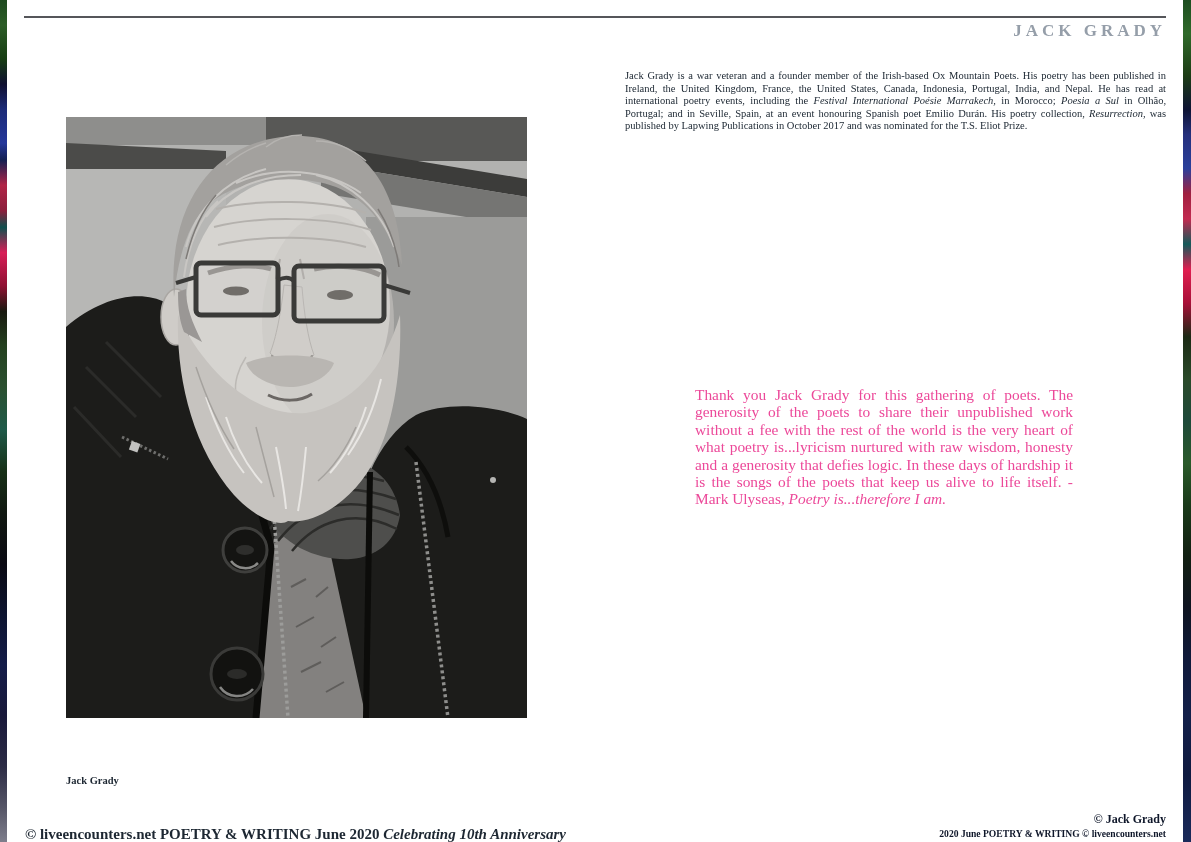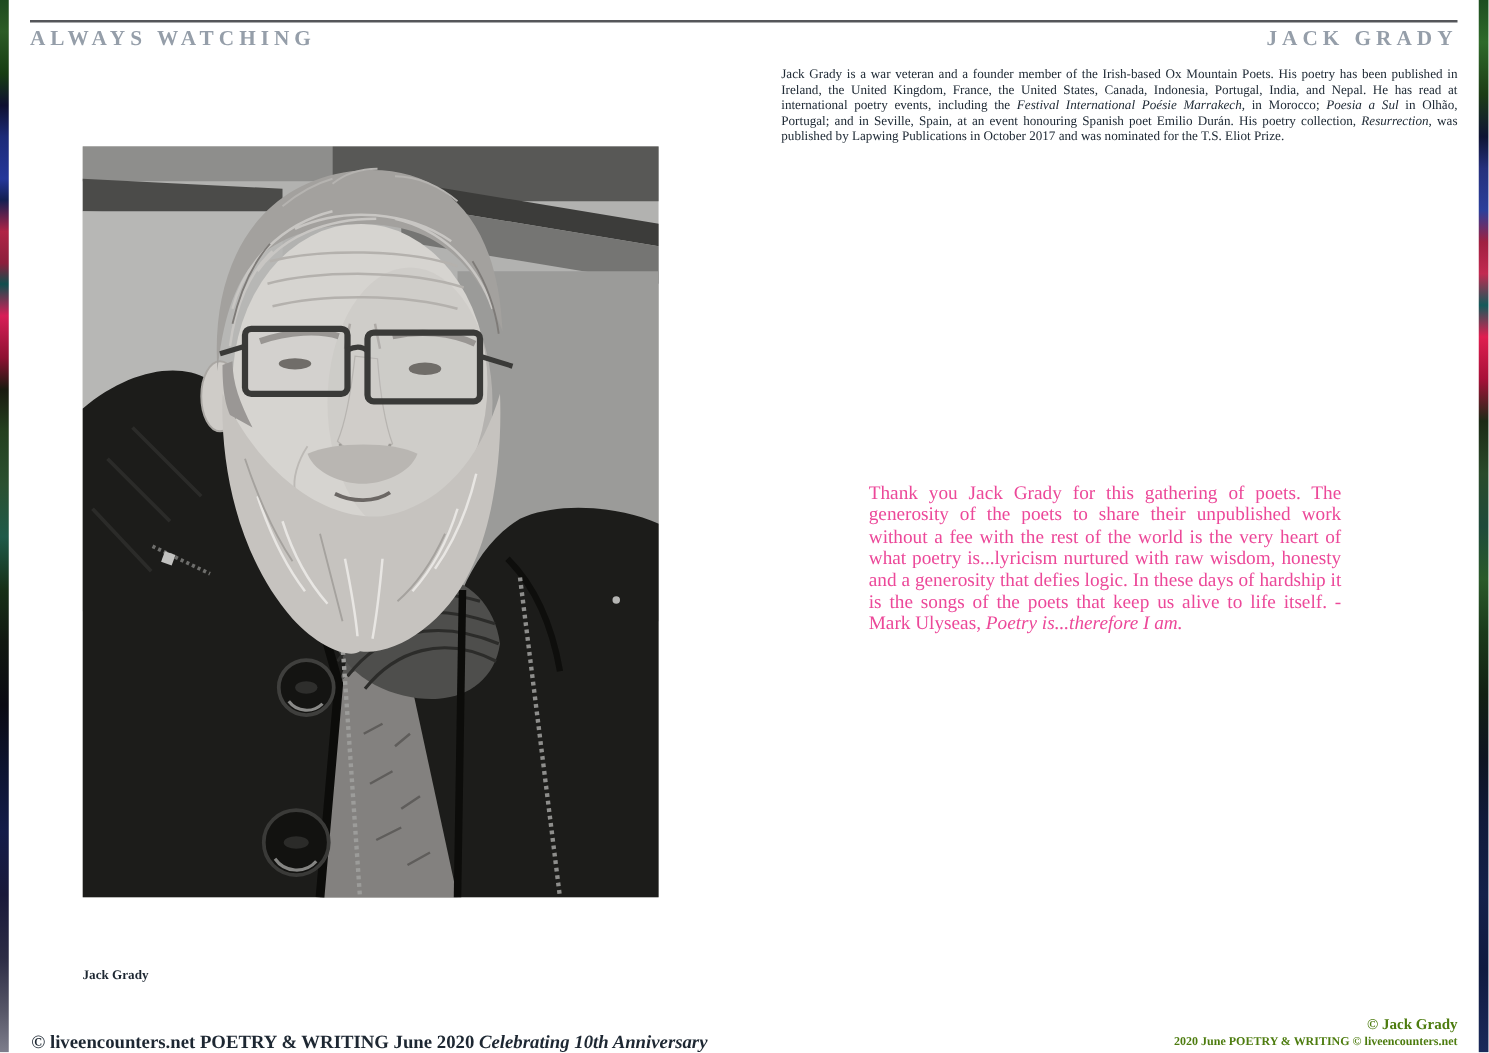--- a/index.html
+++ b/index.html
@@ -19,53 +19,52 @@
     #2a4a2a 45%, #1e4a3a 50%, #2a5a2a 55%, #1a3a1a 60%, #122012 66%, #0e1420 72%,
     #101a3a 78%, #13204a 85%, #0f1a40 92%, #1a2a5a 100%); }
 
   .rule { position:absolute; left:24px; top:16px; width:1142px; height:2px; background:#55565a; }
 
   .hdr { position:absolute; top:21px; font-size:17px; font-weight:bold;
          letter-spacing:4px; color:#959ea9; white-space:nowrap; }
   .hdr-left  { left:24px; }
   .hdr-right { right:25px; }
 
-  .bio { position:absolute; left:625px; top:54px; width:541px;
+  .bio { position:absolute; left:625px; top:70px; width:541px;
          font-size:10.5px; line-height:12.6px; text-align:justify;
          color:#202b36; }
   .bio i { font-style:italic; }
 
   .portrait { position:absolute; left:66px; top:117px; width:461px; height:601px; margin:0; }
   .portrait svg { display:block; }
 
   .caption { position:absolute; left:66px; top:775px; font-size:10.5px;
              font-weight:bold; color:#1d2732; }
 
   .quote { position:absolute; left:695px; top:386px; width:378px;
            font-size:15.4px; line-height:17.4px; text-align:justify;
            color:#ec4899; }
   .quote i { font-style:italic; }
 
   .footer-left { position:absolute; left:25px; top:826px; font-size:15px;
                  font-weight:bold; color:#1d2732; }
   .footer-left i { font-style:italic; }
-  .footer-right { position:absolute; right:25px; top:812px; text-align:right; color:#4d7c0f; }
+  .footer-right { position:absolute; right:25px; top:812px; text-align:right; color:#0f172a; }
   .footer-right .fr1 { font-size:12px; font-weight:bold; }
   .footer-right .fr2 { font-size:9.6px; font-weight:bold; margin-top:1px; }
 </style>
 </head>
 <body>
 
 <div class="page">
 
   <div class="strip strip-left"></div>
   <div class="strip strip-right"></div>
 
   <div class="rule"></div>
-  <div class="hdr hdr-left">ALWAYS WATCHING</div>
   <div class="hdr hdr-right">JACK GRADY</div>
 
   <div class="bio"><span>Jack Grady is a war veteran and a founder member of the Irish-based Ox Mountain Poets. His poetry has been published in Ireland, the United Kingdom, France, the United States, Canada, Indonesia, Portugal, India, and Nepal. He has read at international poetry events, including the </span><i>Festival International Poésie Marrakech,</i><span> in Morocco; </span><i>Poesia a Sul</i><span> in Olhão, Portugal; and in Seville, Spain, at an event honouring Spanish poet Emilio Durán. His poetry collection, </span><i>Resurrection,</i><span> was published by Lapwing Publications in October 2017 and was nominated for the T.S. Eliot Prize.</span></div>
 
   <figure class="portrait">
     <svg width="461" height="601" viewBox="0 0 461 601">
 
       <g>
         <rect x="0" y="0" width="461" height="601" fill="#b2b2b0"></rect>
         <rect x="0" y="0" width="200" height="28" fill="#8e8e8c"></rect>

